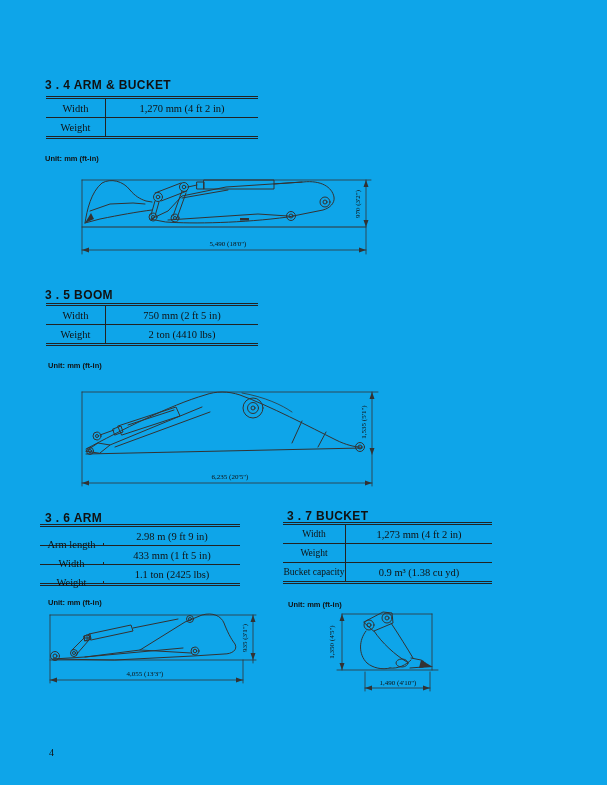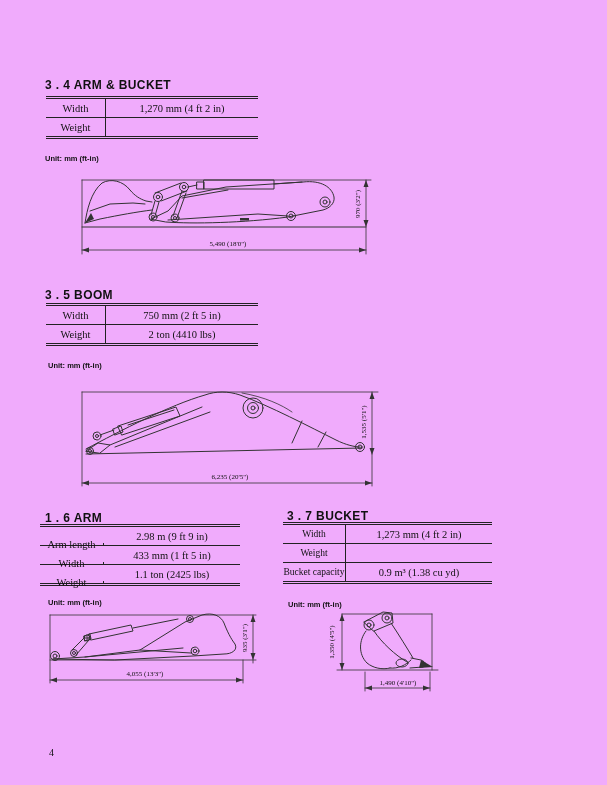--- a/index.html
+++ b/index.html
@@ -1,16 +1,16 @@
 <!DOCTYPE html>
 <html><head>
 <meta charset="utf-8">
 <style>
   html,body{margin:0;padding:0;background:#ffffff;}
-  .page{position:relative;width:607px;height:785px;background:#f0abfc;color:#111;
+  .page{position:relative;width:607px;height:785px;background:#0ea5e9;color:#111;
         font-family:"Liberation Serif",serif;overflow:hidden;}
   .h-sec{position:absolute;font:bold 12px "Liberation Sans",sans-serif;
          letter-spacing:.4px;color:#111;white-space:nowrap;}
   .unit{position:absolute;font:7.5px "Liberation Sans",sans-serif;font-weight:bold;
         color:#111;white-space:nowrap;}
   .spec-table{position:absolute;border-top:3px double #222;border-bottom:3px double #222;}
   .t-row{display:flex;align-items:stretch;border-bottom:1px solid #222;height:18px;}
   .t-row:last-child{border-bottom:0;}
   .t-label{display:flex;align-items:center;justify-content:center;
            border-right:1px solid #222;font:10.5px "Liberation Serif",serif;
@@ -145,21 +145,21 @@
       <path d="M48,41 L106,22 L110,31 L52,50 Z"></path>
       <path d="M43,44 L51,41 L53,47 L45,50 Z"></path>
       <line x1="30" y1="50" x2="44" y2="45"></line>
       <circle cx="27" cy="51" r="4"></circle>
         <circle cx="27" cy="51" r="1.5"></circle>
       <line x1="58" y1="40" x2="104" y2="25"></line>
       <path class="thin" d="M172,8 C195,12 212,20 222,27"></path>
     </g>
   </svg>
 
-  <div class="h-sec" style="left:45px;top:511px;">1 . 6 ARM</div>
+  <div class="h-sec" style="left:45px;top:511px;">3 . 6 ARM</div>
 
   <div class="spec-table t36" style="left:40px;top:524px;width:200px;">
     <div class="t-row">
       <div class="t-label">Arm length</div>
       <div class="t-value">2.98 m (9 ft 9 in)</div>
     </div>
     <div class="t-row">
       <div class="t-label">Width</div>
       <div class="t-value">433 mm (1 ft 5 in)</div>
     </div>

